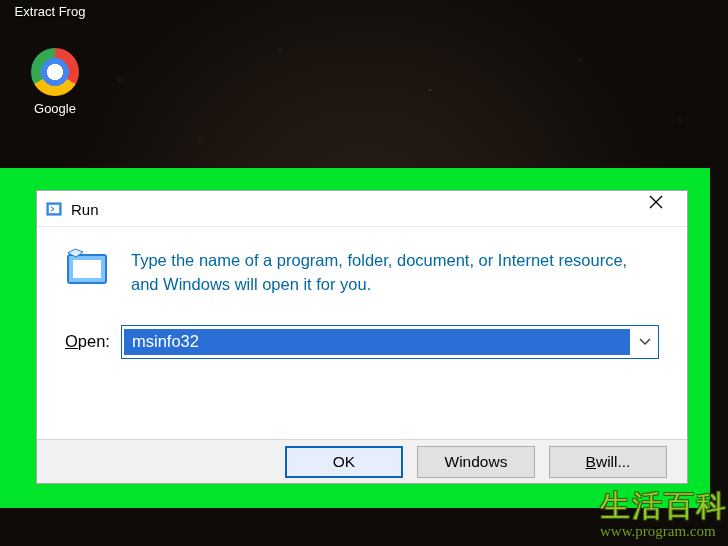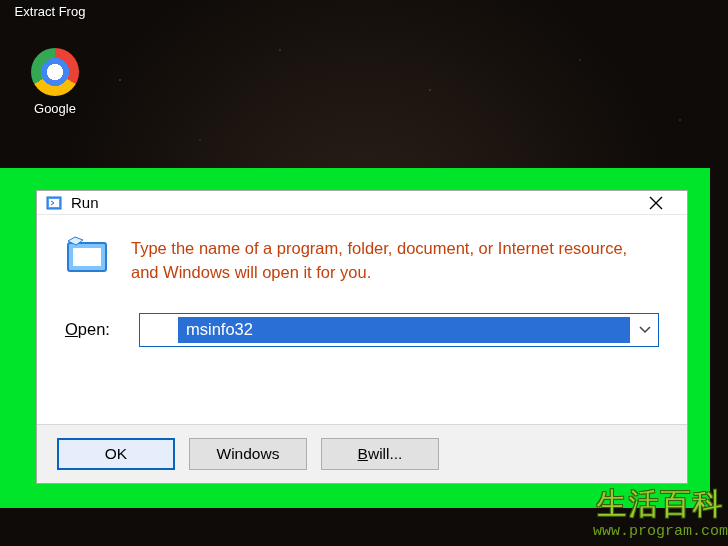--- a/index.html
+++ b/index.html
@@ -47,23 +47,23 @@
       background: #00e52a;
       padding: 22px 22px 24px 36px;
     }
     .run-dialog {
       background: #fff;
       width: 100%; height: 100%;
       border: 1px solid #a8a8a8;
       position: relative;
     }
     .titlebar {
-      height: 24px;
-      display: flex; align-items: center;
-      padding: 0 8px;
+      height: 36px;
+      display: flex; align-items: flex-end;
+      padding: 8px 8px;
       border-bottom: 1px solid #e8e8e8;
     }
     .titlebar .app-icon {
       width: 18px; height: 18px; margin-right: 8px;
     }
     .titlebar .title {
       font-size: 15px; color: #000; flex: 0 0 auto;
     }
     .titlebar .spacer { flex: 1; }
     .close-btn {
@@ -71,79 +71,78 @@
       display: flex; align-items: center; justify-content: center;
       font-size: 18px; color: #000;
     }
     .body-area { padding: 20px 28px 0 28px; }
     .intro {
       display: flex; align-items: flex-start; gap: 22px;
       margin-bottom: 28px;
     }
     .run-big-icon { flex: 0 0 44px; height: 44px; }
     .intro-text {
-      font-size: 16.5px; line-height: 1.45; color: #c2410c;
+      font-size: 16.5px; line-height: 1.45; color: #0369a1;
       padding-top: 2px;
     }
     .open-row {
-      display: flex; align-items: center; gap: 22px;
+      display: flex; align-items: center; gap: 4px;
       margin-bottom: 30px;
     }
     .open-label {
       font-size: 16.5px; color: #000;
       width: 52px;
     }
     .open-label .ul { text-decoration: underline; }
     .combo {
       flex: 1; height: 34px;
       border: 1px solid #0a64bd;
       display: flex; align-items: stretch;
       background: #fff;
-      padding-left: 36px;
     }
     .combo-input {
       flex: 1; border: none; outline: none;
       padding: 0 8px;
       font-size: 16.5px; color: #fff;
       background: #2a6fd6;
       margin: 3px 2px;
     }
     .combo-input::selection { background: #2a6fd6; color: #fff; }
     .combo-caret {
       width: 26px;
       display: flex; align-items: center; justify-content: center;
       color: #333; font-size: 12px;
     }
     .btnbar {
       border-top: 1px solid #d8d8d8;
       background: #f1f1f1;
-      height: 59px;
-      display: flex; align-items: center; 
+      height: 44px;
+      display: flex; align-items: center; justify-content: flex-end;
       gap: 14px; padding: 0 20px;
       position: absolute; bottom: 0; left: 0; right: 0;
     }
     .btn {
       min-width: 118px; height: 32px;
       background: #e1e1e1;
       border: 1px solid #adadad;
       font-size: 15.5px; color: #000;
       display: flex; align-items: center; justify-content: center;
       cursor: default;
     }
     .btn-default {
       border: 2px solid #0a64bd;
       background: #e6eefc;
     }
     .btn .ul { text-decoration: underline; }
     .watermark {
       position: absolute;
       right: 0; bottom: 6px;
       color: #98cc2e;
-      font-family: Liberation Mono, monospace;
-      text-align: center;
+      font-family: Liberation Serif, serif;
+      text-align: left;
       text-shadow: 1px 1px 0 #3a5a0a, -1px -1px 0 #3a5a0a, 1px -1px 0 #3a5a0a, -1px 1px 0 #3a5a0a;
       pointer-events: none;
       z-index: 50;
     }
     .wm-top { font-size: 30px; letter-spacing: 2px; line-height: 1; }
     .wm-url { font-size: 15px; color: #7fb820; text-shadow: none; opacity: .85; margin-top: 2px; }
   </style>
 </head>
 <body>
 

